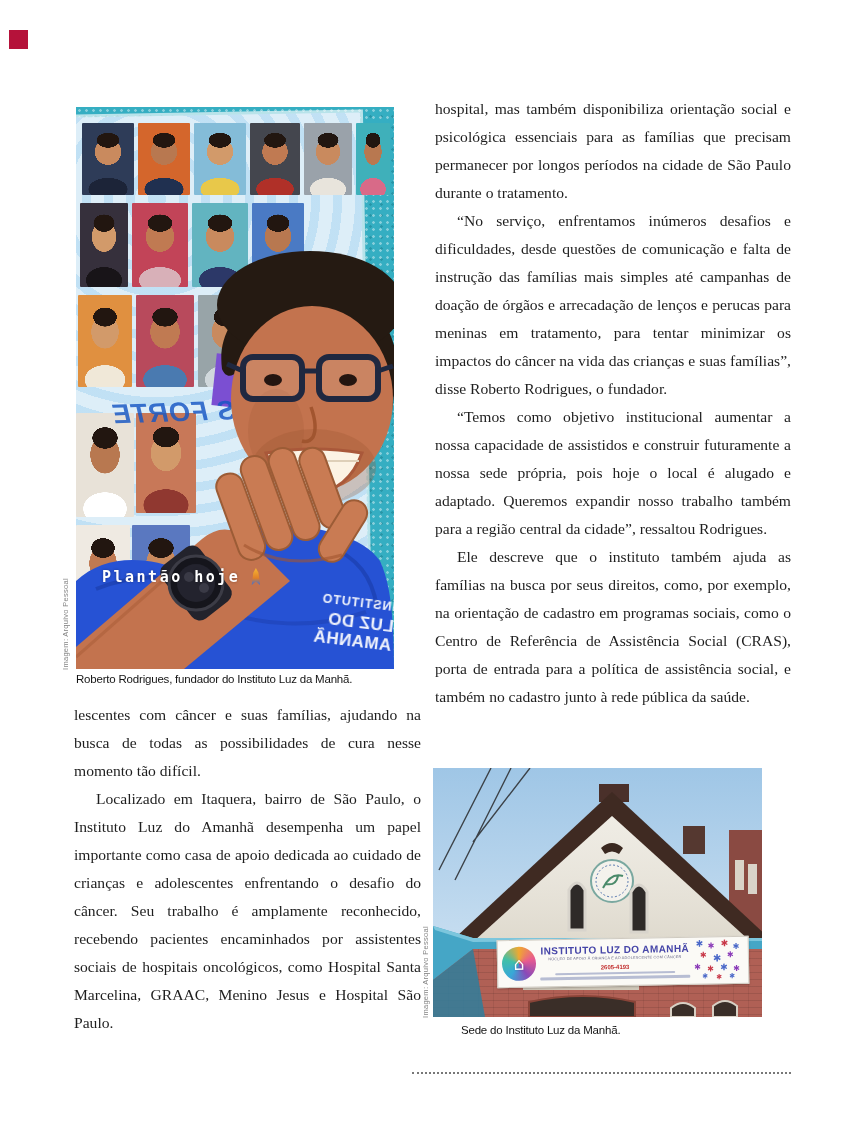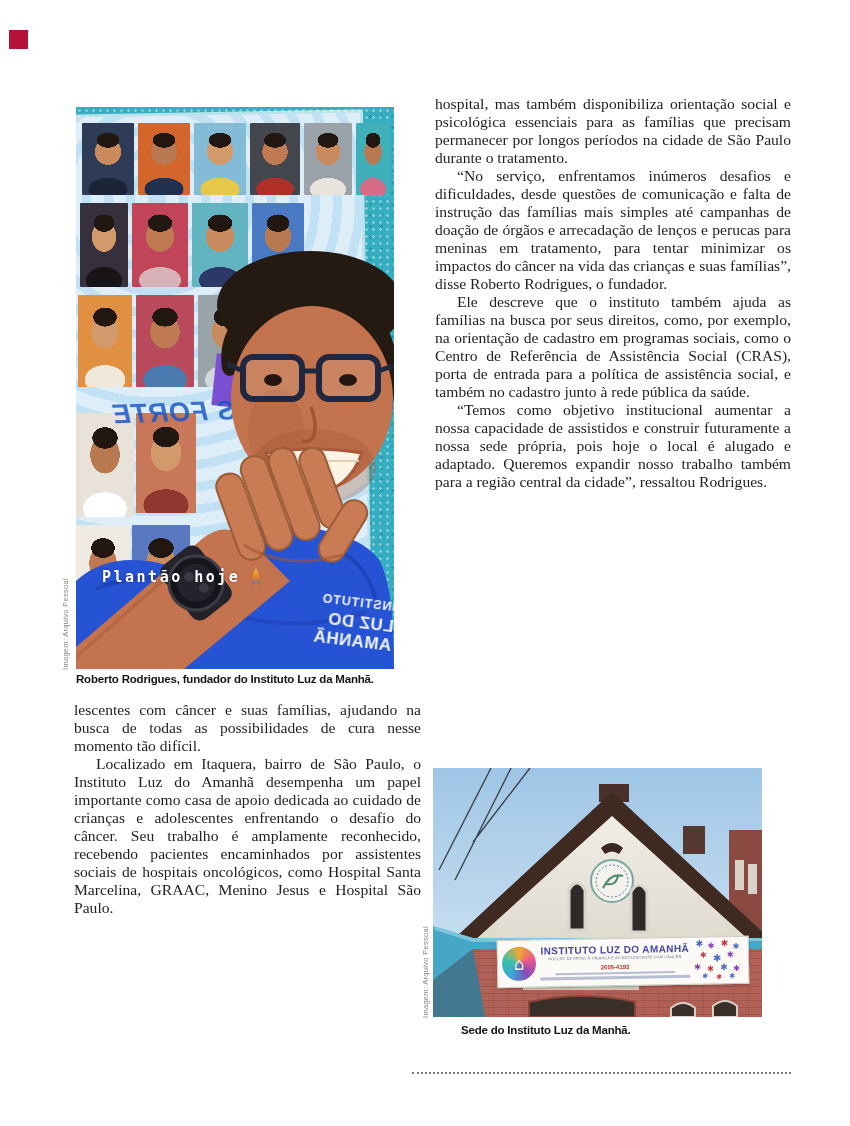--- a/index.html
+++ b/index.html
@@ -3,30 +3,30 @@
 <meta charset="utf-8">
 <style>
   html,body{margin:0;padding:0;background:#fff;}
   .page{position:relative;width:850px;height:1126px;background:#ffffff;overflow:hidden;
         font-family:"Liberation Serif",serif;color:#1f1f1f;}
 
   
   .marker{position:absolute;left:9px;top:30px;width:19px;height:19px;background:#b5123a;}
 
   
-  .col{position:absolute;text-align:justify;font-size:15.6px;line-height:18px;color:#1e1e1e;}
+  .col{position:absolute;text-align:justify;font-size:15.6px;line-height:28px;color:#1e1e1e;}
   .col p{margin:0;}
   .col p.ind{text-indent:22px;}
   .col-left{left:74px;top:701px;width:347px;}
   .col-right{left:435px;top:95px;width:356px;}
   .seg-i{font-style:italic;}
   .seg-bullet{color:#c00d2e;font-size:11px;vertical-align:1.5px;margin-left:1px;}
 
   
-  .caption{position:absolute;font-family:"Liberation Sans",sans-serif;font-weight:700;
+  .caption{position:absolute;font-family:"Liberation Sans",sans-serif;font-weight:400;
            font-size:11.5px;letter-spacing:-0.2px;color:#141414;}
   .cap1{left:76px;top:673px;width:340px;}
   .cap2{left:461px;top:1024px;width:330px;}
   .credit{position:absolute;font-family:"Liberation Sans",sans-serif;font-size:7.5px;color:#858585;
           writing-mode:vertical-rl;transform:rotate(180deg);letter-spacing:.3px;white-space:nowrap;}
   .credit1{left:61px;top:578px;height:92px;}
   .credit2{left:421px;top:922px;height:96px;}
 
   
   .footer-rule{position:absolute;left:412px;top:1072px;width:379px;border-top:2px dotted #787878;}
@@ -181,22 +181,22 @@
   <div class="credit credit1">Imagem: Arquivo Pessoal</div>
   <div class="caption cap1">Roberto Rodrigues, fundador do Instituto Luz da Manhã.</div>
 
   <div class="col col-left" id="colL">
       <p><span>lescentes com câncer e suas famílias, ajudando na busca de todas as possibilidades de cura nesse momento tão difícil.</span></p>
       <p class="ind"><span>Localizado em Itaquera, bairro de São Paulo, o Instituto Luz do Amanhã desempenha um papel importante como casa de apoio dedicada ao cuidado de crianças e adolescentes enfrentando o desafio do câncer. Seu trabalho é amplamente reconhecido, recebendo pacientes encaminhados por assistentes sociais de hospitais oncológicos, como Hospital Santa Marcelina, GRAAC, Menino Jesus e Hospital São Paulo.</span></p>
     </div>
   <div class="col col-right" id="colR">
       <p><span>hospital, mas também disponibiliza orientação social e psicológica essenciais para as famílias que precisam permanecer por longos períodos na cidade de São Paulo durante o tratamento.</span></p>
       <p class="ind"><span>“No serviço, enfrentamos inúmeros desafios e dificuldades, desde questões de comunicação e falta de instrução das famílias mais simples até campanhas de doação de órgãos e arrecadação de lenços e perucas para meninas em tratamento, para tentar minimizar os impactos do câncer na vida das crianças e suas famílias”, disse Roberto Rodrigues, o fundador.</span></p>
+      <p class="ind"><span>“Temos como objetivo institucional aumentar a nossa capacidade de assistidos e construir futuramente a nossa sede própria, pois hoje o local é alugado e adaptado. Queremos expandir nosso trabalho também para a região central da cidade”, ressaltou Rodrigues.</span></p>
       <p class="ind"><span>Ele descreve que o instituto também ajuda as famílias na busca por seus direitos, como, por exemplo, na orientação de cadastro em programas sociais, como o Centro de Referência de Assistência Social (CRAS), porta de entrada para a política de assistência social, e também no cadastro junto à rede pública da saúde.</span></p>
-      <p class="ind"><span>“Temos como objetivo institucional aumentar a nossa capacidade de assistidos e construir futuramente a nossa sede própria, pois hoje o local é alugado e adaptado. Queremos expandir nosso trabalho também para a região central da cidade”, ressaltou Rodrigues.</span></p>
     </div>
 
   <div class="photo2">
     <svg width="329" height="249" viewBox="0 0 329 249" style="position:absolute;left:0;top:0;">
 
       <path d="M58,0 L6,102 M78,0 L22,112 M97,0 L40,74" stroke="#3c4248" stroke-width="1.4" fill="none"></path>
 
       <rect x="296" y="62" width="33" height="120" fill="#8a4a42"></rect>
       <rect x="302" y="92" width="9" height="30" fill="#d9d3c9"></rect>
       <rect x="315" y="96" width="9" height="30" fill="#d9d3c9"></rect>

